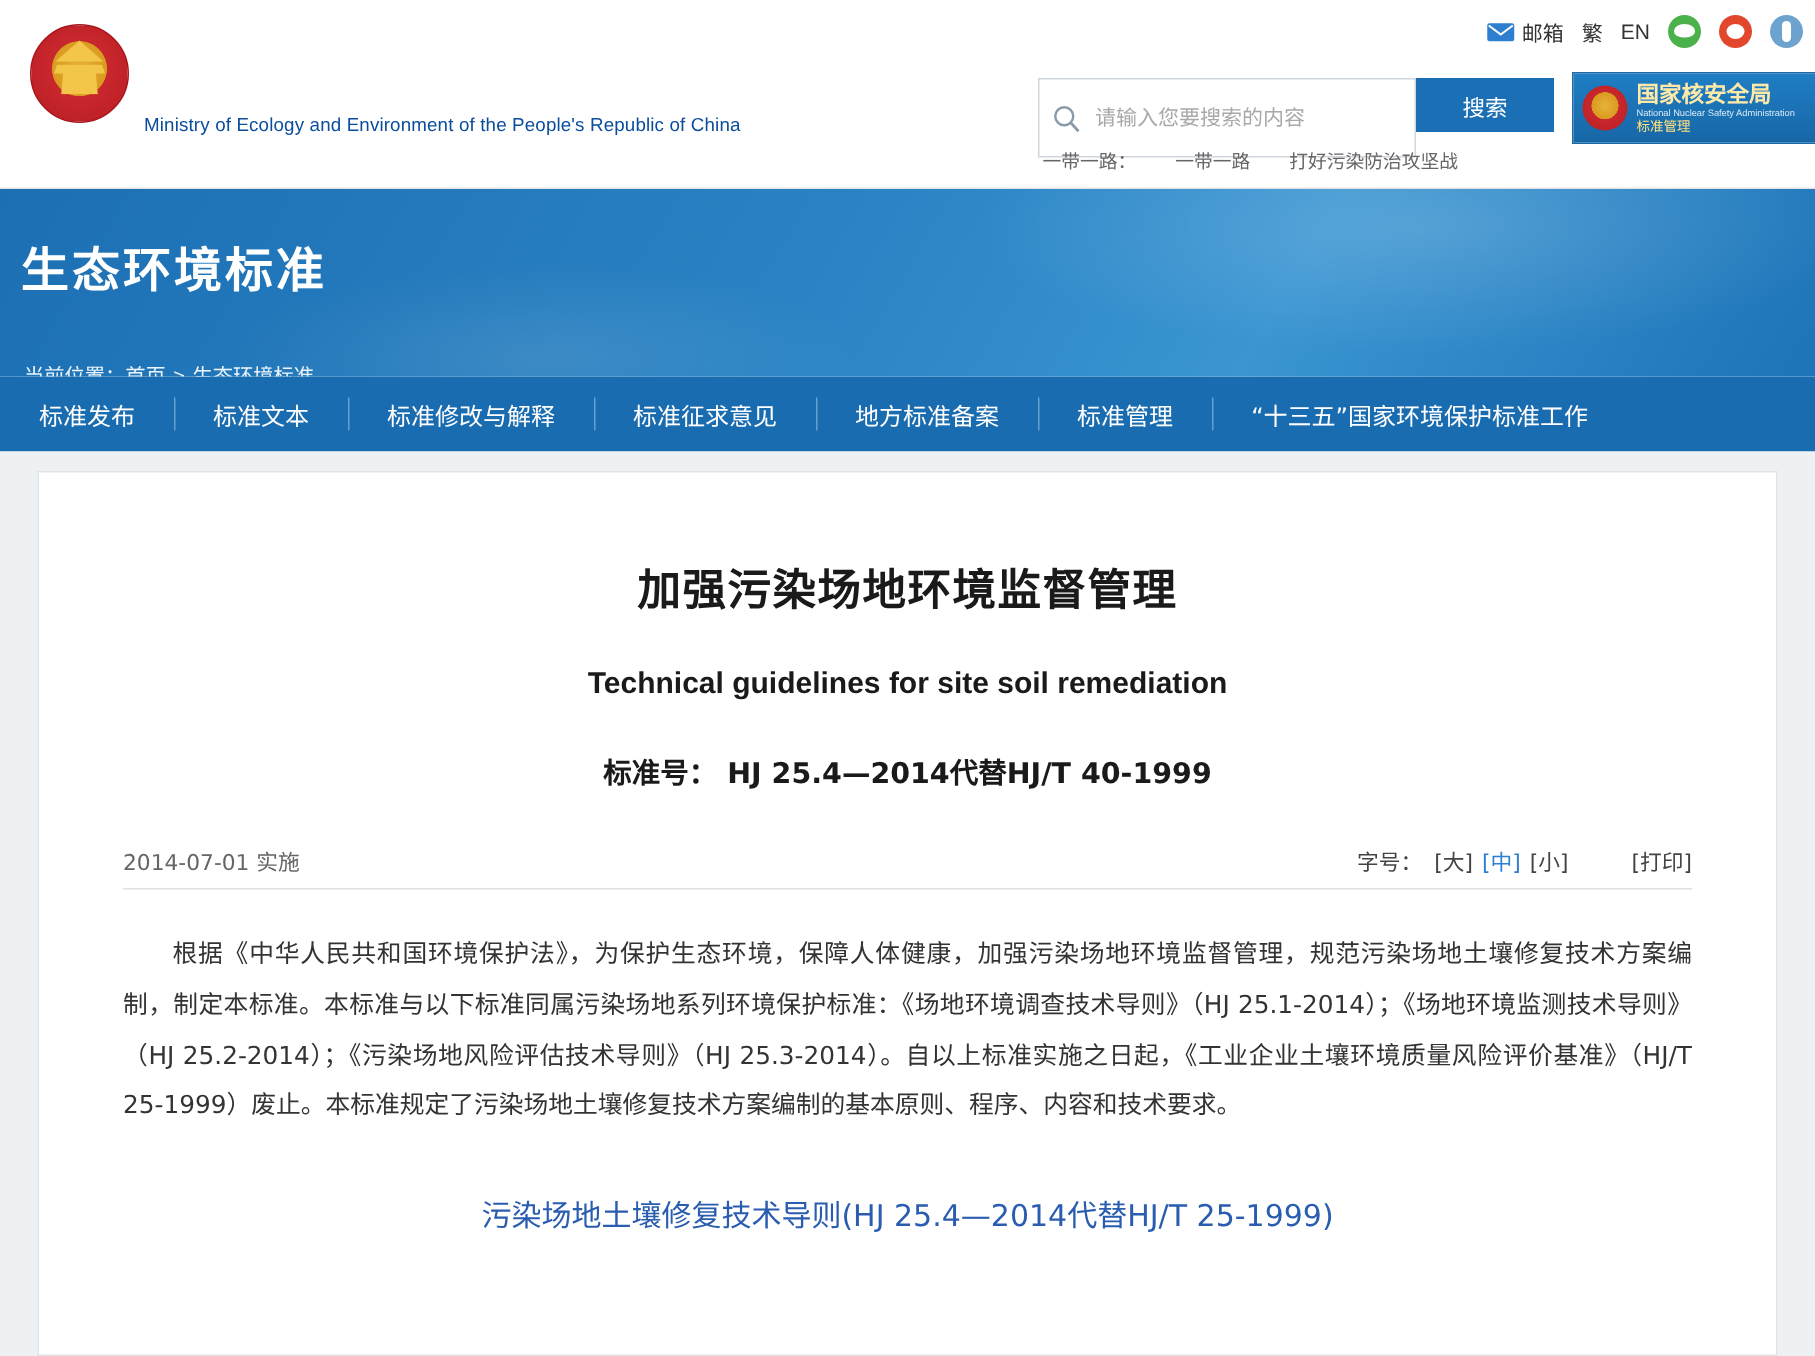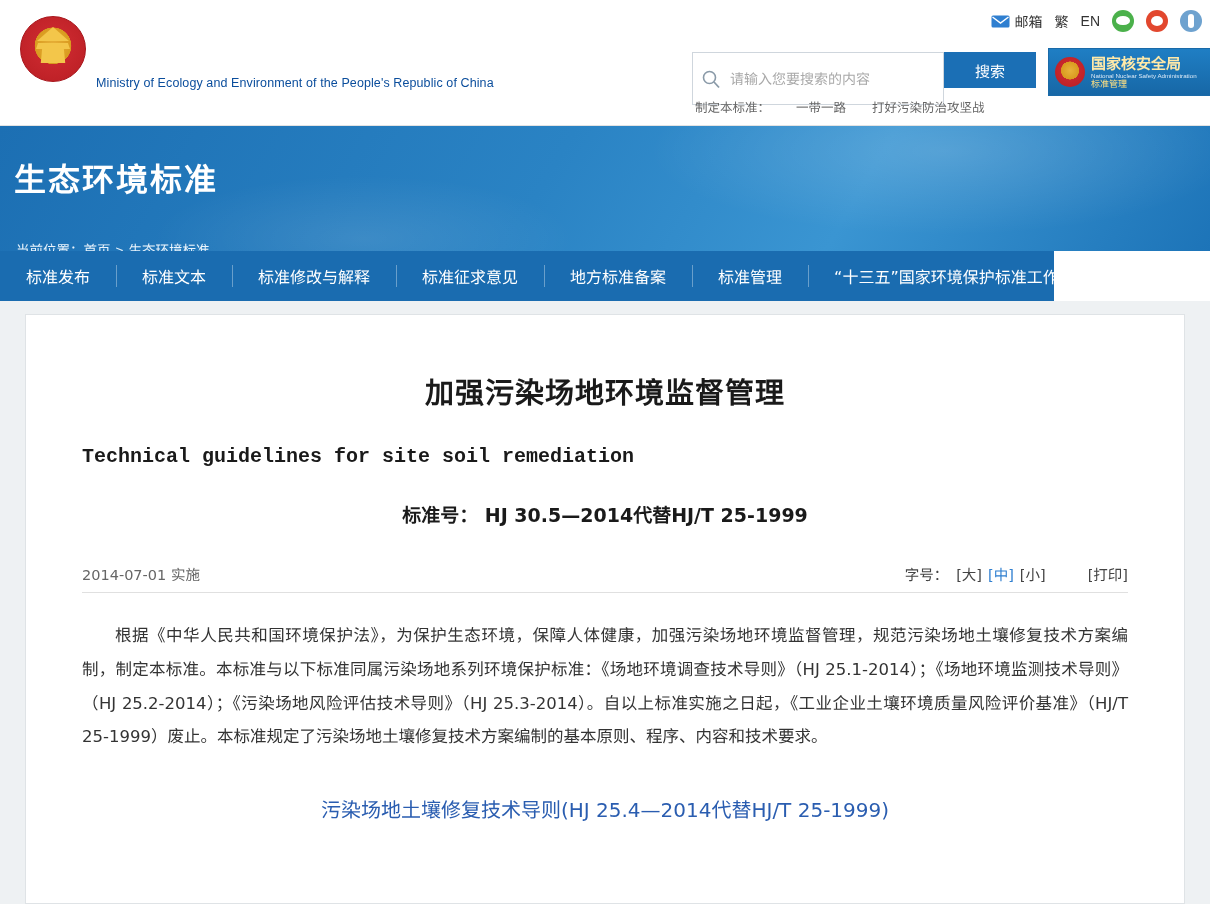--- a/index.html
+++ b/index.html
@@ -200,21 +200,21 @@
     font-size: 13.5px;
     color: #eaf4fc;
     z-index: 2;
     margin-top: 31px;
   }
   .breadcrumb a { color: #eaf4fc; text-decoration: none; }
   .breadcrumb .sep { margin: 0 5px; }
 
   
   .nav {
-    width: 1054px; height: 50px;
+    width: 1210px; height: 50px;
     background: #1a6cb0;
     display: flex;
     align-items: stretch;
     overflow: hidden;
   }
   .nav-item {
     display: flex;
     align-items: center;
     justify-content: center;
     padding: 0 26px;
@@ -251,25 +251,26 @@
   .doc-title-cn {
     text-align: center;
     font-size: 29px;
     font-weight: bold;
     color: #1a1a1a;
     margin: 14px 0 0 0;
     letter-spacing: 1px;
     font-family: "DejaVu Sans", "Liberation Sans", sans-serif;
   }
   .doc-title-en {
+    text-align: center;
     font-size: 20px;
     font-weight: bold;
     color: #1a1a1a;
     margin: 34px 0 0 0;
-    font-family: Liberation Mono, monospace;
+    font-family: Liberation Sans, sans-serif;
   }
   .doc-code {
     text-align: center;
     font-size: 19px;
     font-weight: bold;
     color: #1a1a1a;
     margin: 32px 0 0 0;
     font-family: "DejaVu Sans", "Liberation Sans", sans-serif;
   }
   .meta-row {
@@ -353,21 +354,21 @@
             <circle cx="8.5" cy="8.5" r="6" stroke="#8a9aa8" stroke-width="1.6" fill="none"></circle>
             <line x1="13" y1="13" x2="18" y2="18.5" stroke="#8a9aa8" stroke-width="1.8"></line>
           </svg>
       </span>
       <input class="search-input" type="text" placeholder="请输入您要搜索的内容" style="">
     </div>
     <button class="search-btn">搜索</button>
   </div>
 
   <div class="hotwords">
-    <span class="hw-label">制定本标准：</span>
+    <span class="hw-label">一带一路：</span>
     <a href="#">一带一路</a>
     <a href="#">打好污染防治攻坚战</a>
   </div>
 
   <div class="nuke-banner">
     <div class="nuke-emblem"></div>
     <div class="nuke-txt">
       <div class="nuke-cn">国家核安全局</div>
       <div class="nuke-en">National Nuclear Safety Administration</div>
       <div class="nuke-enter">标准管理</div>
@@ -390,21 +391,21 @@
   <div class="nav-item">地方标准备案</div>
   <div class="nav-item">标准管理</div>
   <div class="nav-item">“十三五”国家环境保护标准工作</div>
 </div>
 
 <div class="page-bg">
   <div class="card">
 
     <h1 class="doc-title-cn">加强污染场地环境监督管理</h1>
     <h2 class="doc-title-en">Technical guidelines for site soil remediation</h2>
-    <div class="doc-code">标准号： HJ 30.5—2014代替HJ/T 25-1999</div>
+    <div class="doc-code">标准号： HJ 25.4—2014代替HJ/T 40-1999</div>
 
     <div class="meta-row">
       <span>2014-07-01 实施</span>
       <span class="meta-right">
         <span class="fs-label">字号：</span>
         <span class="fs-opt">[大]</span>
         <span class="fs-opt active">[中]</span>
         <span class="fs-opt">[小]</span>
         <span class="print-link">[打印]</span>
       </span>

